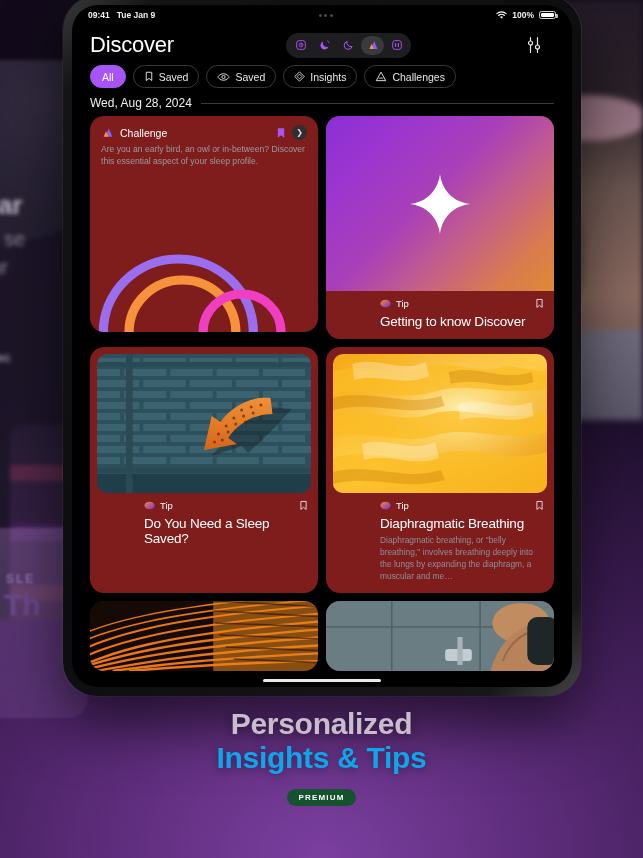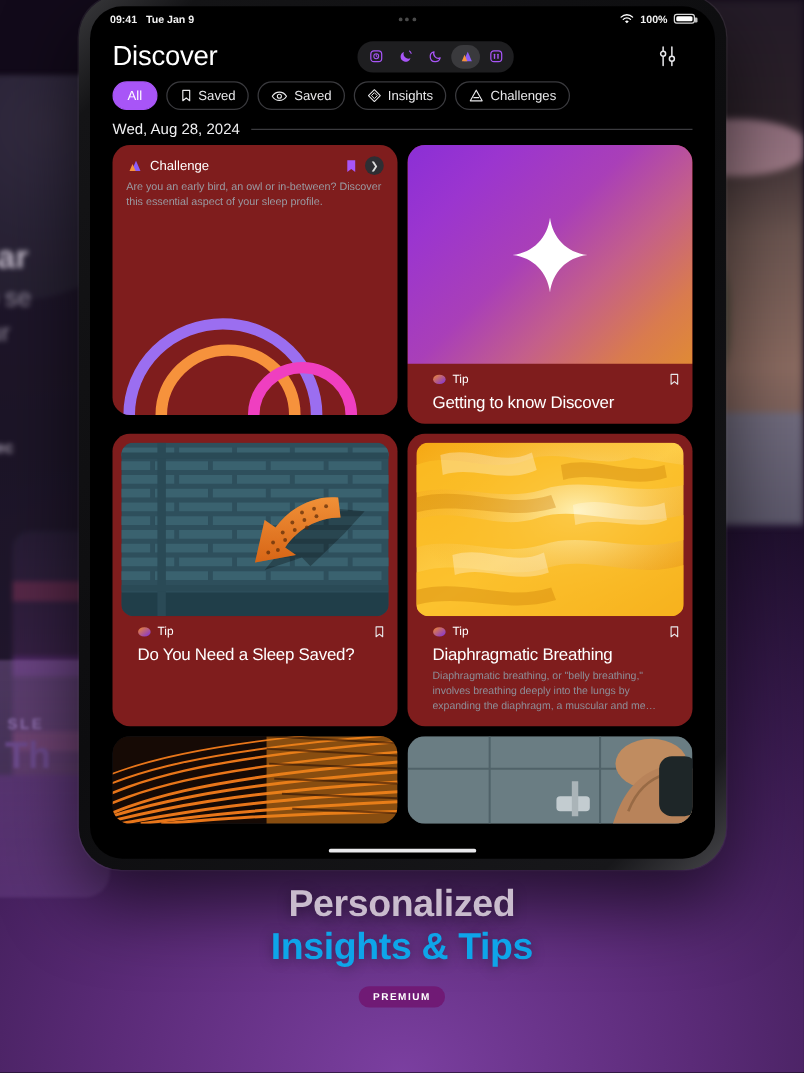--- a/index.html
+++ b/index.html
@@ -113,38 +113,38 @@
   .chal-label{color:#fff;font-size:10.5px;flex:1;}
   .chev{width:15px;height:15px;border-radius:50%;background:#2e2e33;display:flex;align-items:center;justify-content:center;color:#ddd;font-size:8px;}
   .chal-title{color:#fff;font-size:15px;font-weight:400;margin-top:7px;letter-spacing:-.2px;}
   .chal-desc{color:#9a9aa2;font-size:8.6px;line-height:1.38;margin-top:4px;}
   .arcs{position:absolute;left:0;right:0;bottom:0;height:92px;overflow:hidden;}
 
   
   .tipimg{height:175px;position:relative;}
   .grad-star{background:linear-gradient(135deg,#8b2fd6 0%,#9b35cf 20%,#a93fb8 45%,#c45f8a 65%,#d97b4e 85%,#e08a35 100%);}
   .star{position:absolute;left:50%;top:50%;transform:translate(-50%,-50%);}
-  .cardfoot{padding:7px 10px 10px 20px;}
+  .cardfoot{padding:7px 10px 10px 10px;margin-left:44px;}
   .foot-top{display:flex;align-items:center;gap:5px;}
   .foot-label{color:#fff;font-size:9.5px;flex:1;}
   .foot-title{color:#fff;font-size:13.5px;margin-top:5px;letter-spacing:-.2px;}
   .foot-desc{color:#8e8e98;font-size:8.4px;line-height:1.42;margin-top:4px;}
 
   .photo{height:139px;border-radius:10px;margin:7px 7px 0 7px;overflow:hidden;position:relative;}
   .bottomcards{padding:0 18px;display:grid;grid-template-columns:1fr 1fr;gap:8px;margin-top:8px;}
   .pcard{background:#16161a;border-radius:14px;height:70px;overflow:hidden;position:relative;}
 
   .homebar{position:absolute;left:50%;bottom:5px;transform:translateX(-50%);width:118px;height:3.5px;border-radius:2px;background:#e9e9ec;}
 
   
   .promo{position:absolute;left:0;right:0;top:708px;text-align:center;}
   .promo h1{font-size:30px;font-weight:700;color:#c9bccd;letter-spacing:-.3px;line-height:1.08;text-shadow:0 2px 10px rgba(0,0,0,.35);}
   .promo h1.l2{color:#0ea5e9;margin-top:2px;}
   .badge{
-    display:inline-block;margin-top:14px;background:#701a75;color:#fff;
+    display:inline-block;margin-top:14px;background:#14532d;color:#fff;
     font-size:8px;font-weight:700;letter-spacing:1.2px;padding:4px 11px;border-radius:9px;
   }
 </style>
 </head>
 <body>
 
 <div class="bg-root">
   <div class="bg-gradient"></div>
 
   <div class="bg-left">

